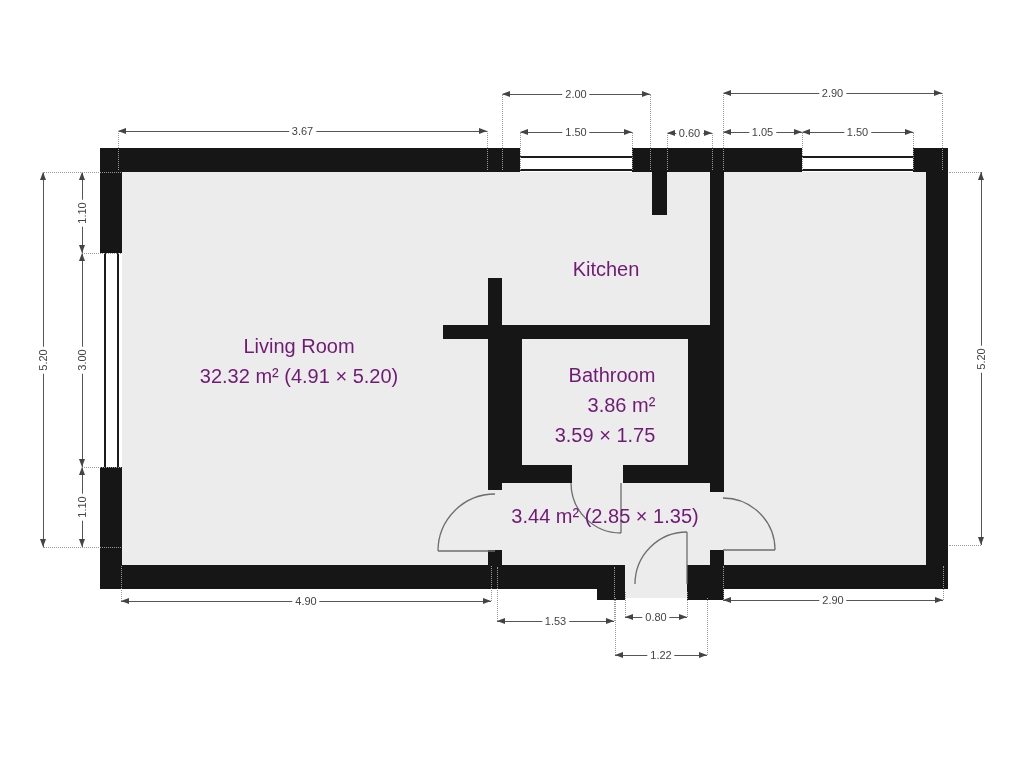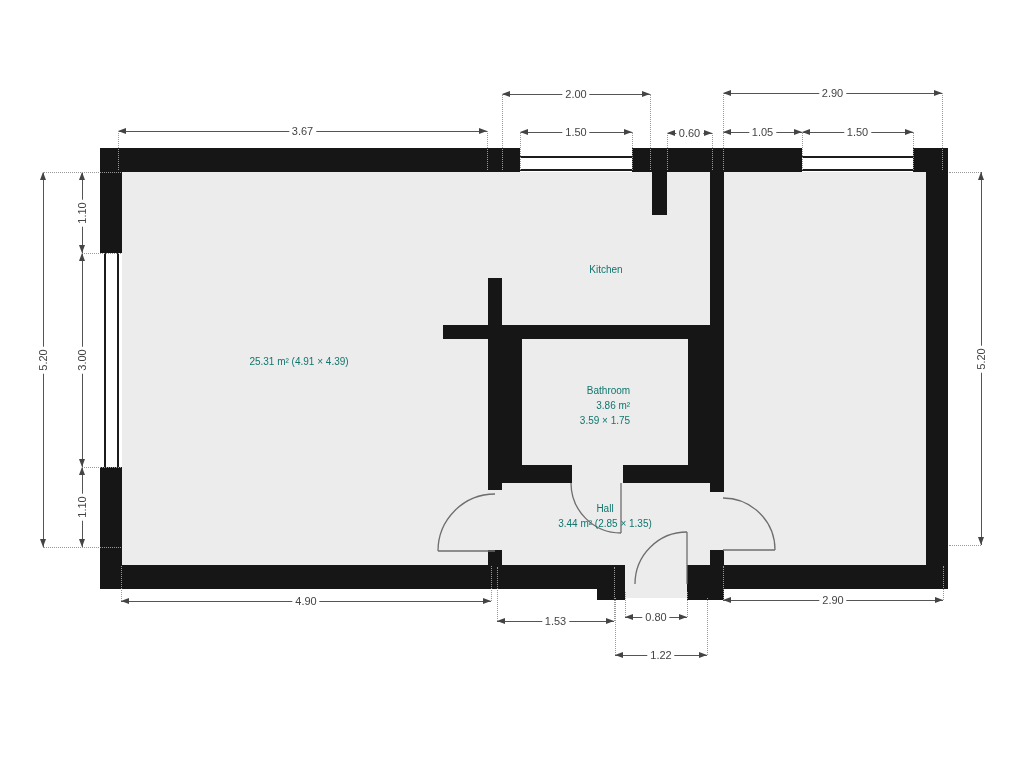--- a/index.html
+++ b/index.html
@@ -7,21 +7,21 @@
     position:relative;width:1024px;height:768px;background:#ffffff;overflow:hidden;
     font-family:"Liberation Sans", sans-serif;
   }
   .floor{position:absolute;background:#ececec;}
   .wall{position:absolute;background:#161616;}
   .win-h{position:absolute;background:#fff;border-top:2px solid #1c1c1c;border-bottom:2px solid #1c1c1c;box-sizing:border-box;}
   .win-v{position:absolute;background:#fff;border-left:2px solid #1c1c1c;border-right:2px solid #1c1c1c;box-sizing:border-box;}
   #door-svg{position:absolute;left:0;top:0;}
   .room-label{
     position:absolute;transform:translate(-50%,-50%);text-align:center;
-    color:#0f766e;font-size:10px;line-height:1.5;white-space:nowrap;
+    color:#701a75;font-size:20px;line-height:1.5;white-space:nowrap;
   }
   .room-label .rn{display:block;}
   .dim{position:absolute;}
   .dline-h{position:absolute;left:0;top:0;width:100%;height:1px;background:#555;}
   .dline-v{position:absolute;left:0;top:0;width:1px;height:100%;background:#555;}
   .dlabel{
     position:absolute;left:50%;top:0;transform:translate(-50%,-50%);
     background:#fff;color:#444;font-size:11px;line-height:1;padding:1px 3px;white-space:nowrap;
   }
   .dim.v .dlabel{left:0;top:50%;transform:translate(-50%,-50%) rotate(-90deg);}
@@ -220,29 +220,29 @@
         <div class="dline-h"></div>
         <div class="arr w"></div>
         <div class="arr e"></div>
         <span class="dlabel">1.22</span>
       </div>
       <div class="ext-v" style="left: 615px; top: 598px; height: 57px;"></div>
       <div class="ext-v" style="left: 707px; top: 598px; height: 57px;"></div>
     </div>
 
   <div class="room-label" style="left:299px;top:361px;">
-    <span class="rn">25.31 m² (4.91 × 4.39)</span>
+    <span class="rn">Living Room</span>
+    <span class="rn">32.32 m² (4.91 × 5.20)</span>
   </div>
   <div class="room-label" style="left:606px;top:269px;">
     <span class="rn">Kitchen</span>
   </div>
   <div class="room-label" style="left:605px;top:405px;text-align:right;">
     <span class="rn">Bathroom</span>
     <span class="rn">3.86 m²</span>
     <span class="rn">3.59 × 1.75</span>
   </div>
   <div class="room-label" style="left:831px;top:336px;">
   </div>
   <div class="room-label" style="left:605px;top:516px;">
-    <span class="rn">Hall</span>
     <span class="rn">3.44 m² (2.85 × 1.35)</span>
   </div>
 </div>
 
 </body></html>

